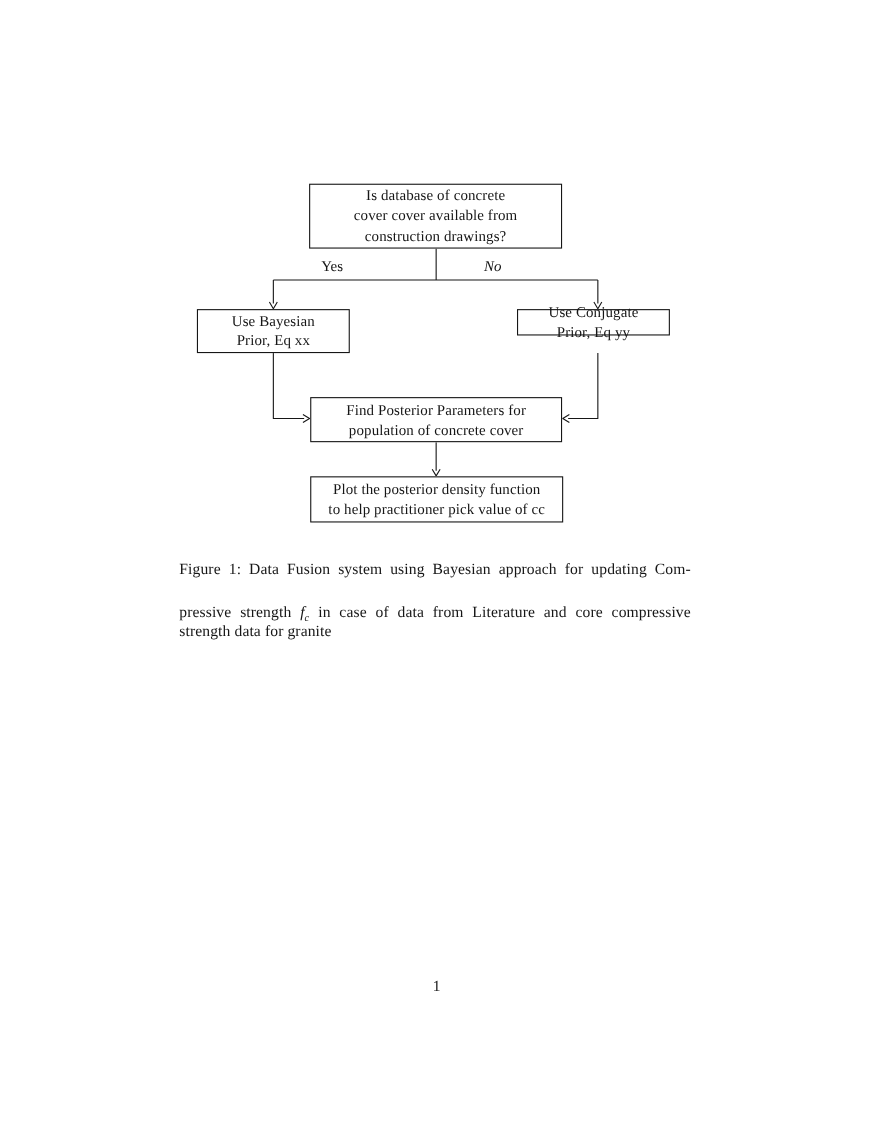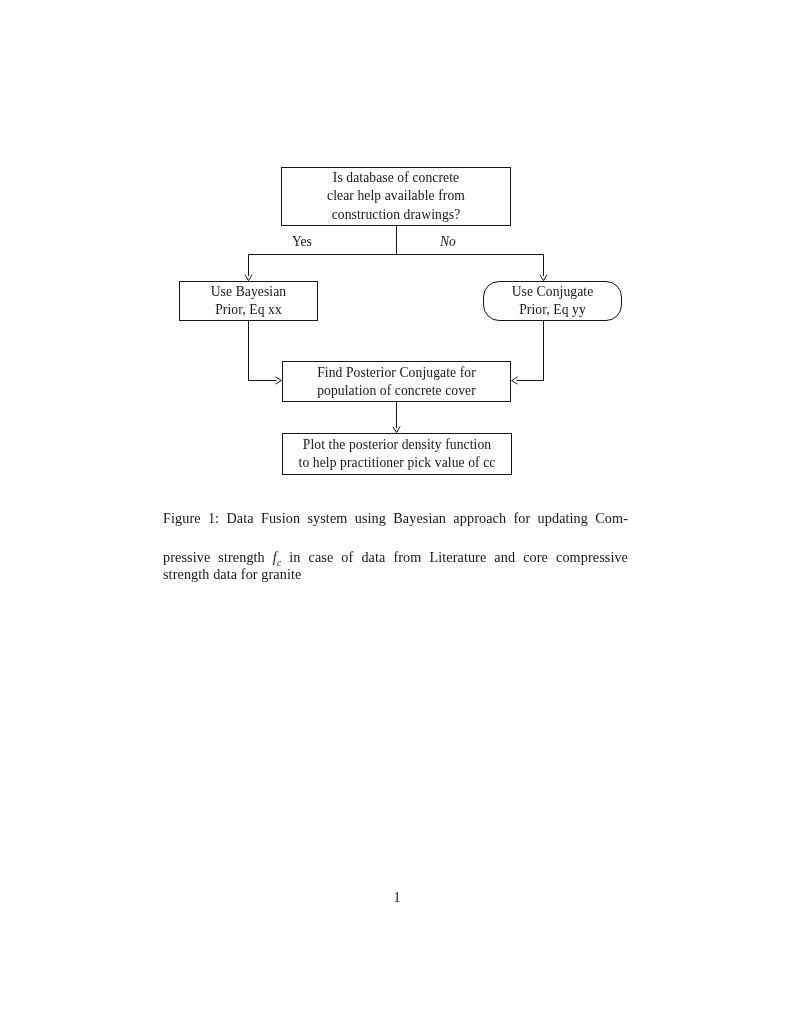--- a/index.html
+++ b/index.html
@@ -25,21 +25,21 @@
     border:1px solid var(--ink);
     background:var(--bg);
     display:flex;flex-direction:column;
     align-items:center;justify-content:center;
     text-align:center;
     font-size:13.6px;line-height:18px;
     letter-spacing:.1px;
   }
   .box-decision{left:281px;top:167px;width:230px;height:59px;line-height:18.5px;text-align:center;}
   .box-jeffreys{left:179px;top:281px;width:139px;height:40px;}
-  .box-conjugate{left:483px;top:281px;width:139px;height:40px;border-radius:16px;}
+  .box-conjugate{left:470px;top:281px;width:139px;height:24px;}
   .box-posterior{left:282px;top:361px;width:229px;height:41px;}
   .box-plot{left:282px;top:433px;width:230px;height:42px;}
   .edge-label{
     position:absolute;
     width:60px;
     font-size:13.6px;line-height:16px;
   }
   .label-yes{left:292px;top:234px;}
   .label-no{left:440px;top:234px;font-style:italic;}
   .caption{
@@ -83,39 +83,39 @@
       <path d="M543.5 321 V380.5 H516.5"></path>
       <path d="M517.6 376.9 L511.6 380.5 L517.6 384.1"></path>
 
       <path d="M396.5 402 V428"></path>
       <path d="M392.9 426.6 L396.5 432.6 L400.1 426.6"></path>
     </g>
   </svg>
 
   <div class="fc-box box-decision">
     <div>Is database of concrete</div>
-    <div>clear help available from</div>
+    <div>cover cover available from</div>
     <div>construction drawings?</div>
   </div>
 
   <div class="edge-label label-yes">Yes</div>
   <div class="edge-label label-no">No</div>
 
   <div class="fc-box box-jeffreys">
     <div>Use Bayesian</div>
     <div>Prior, Eq xx</div>
   </div>
 
   <div class="fc-box box-conjugate">
     <div>Use Conjugate</div>
     <div>Prior, Eq yy</div>
   </div>
 
   <div class="fc-box box-posterior">
-    <div>Find Posterior Conjugate for</div>
+    <div>Find Posterior Parameters for</div>
     <div>population of concrete cover</div>
   </div>
 
   <div class="fc-box box-plot">
     <div>Plot the posterior density function</div>
     <div>to help practitioner pick value of cc</div>
   </div>
 
   <div class="caption">
     <div class="cap-line cap-just">Figure 1: Data Fusion system using Bayesian approach for updating Com-</div>

